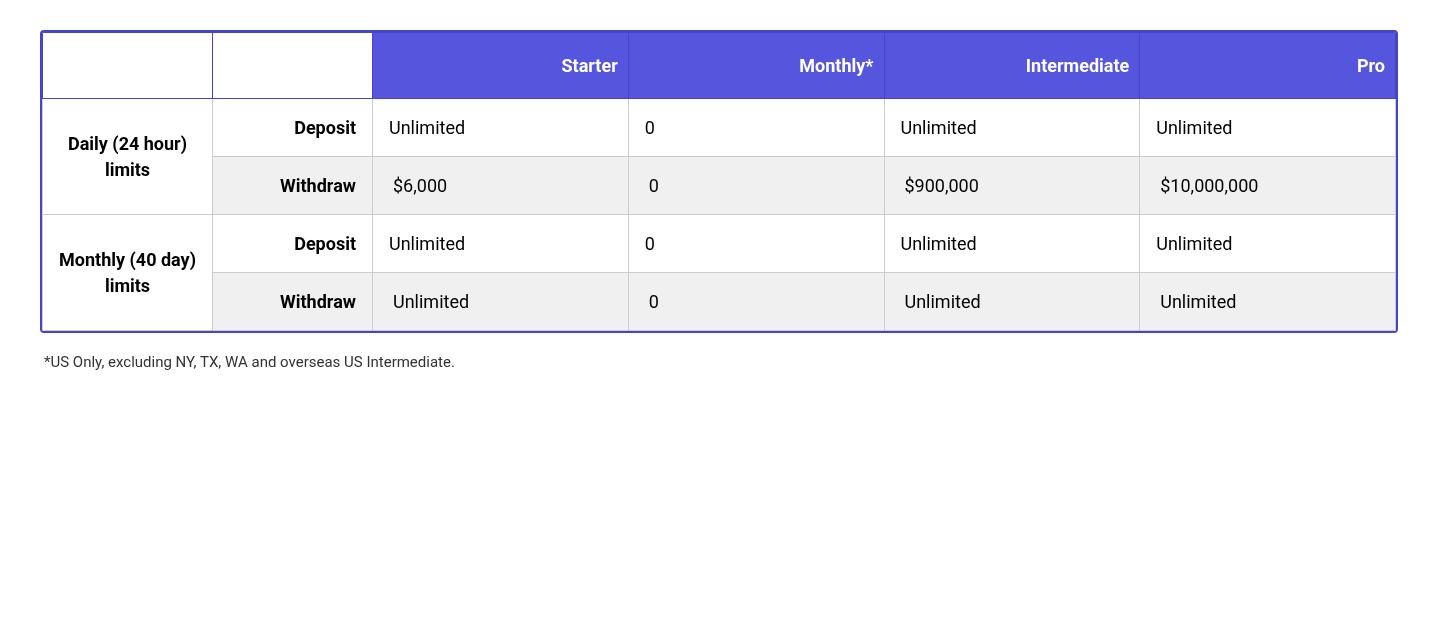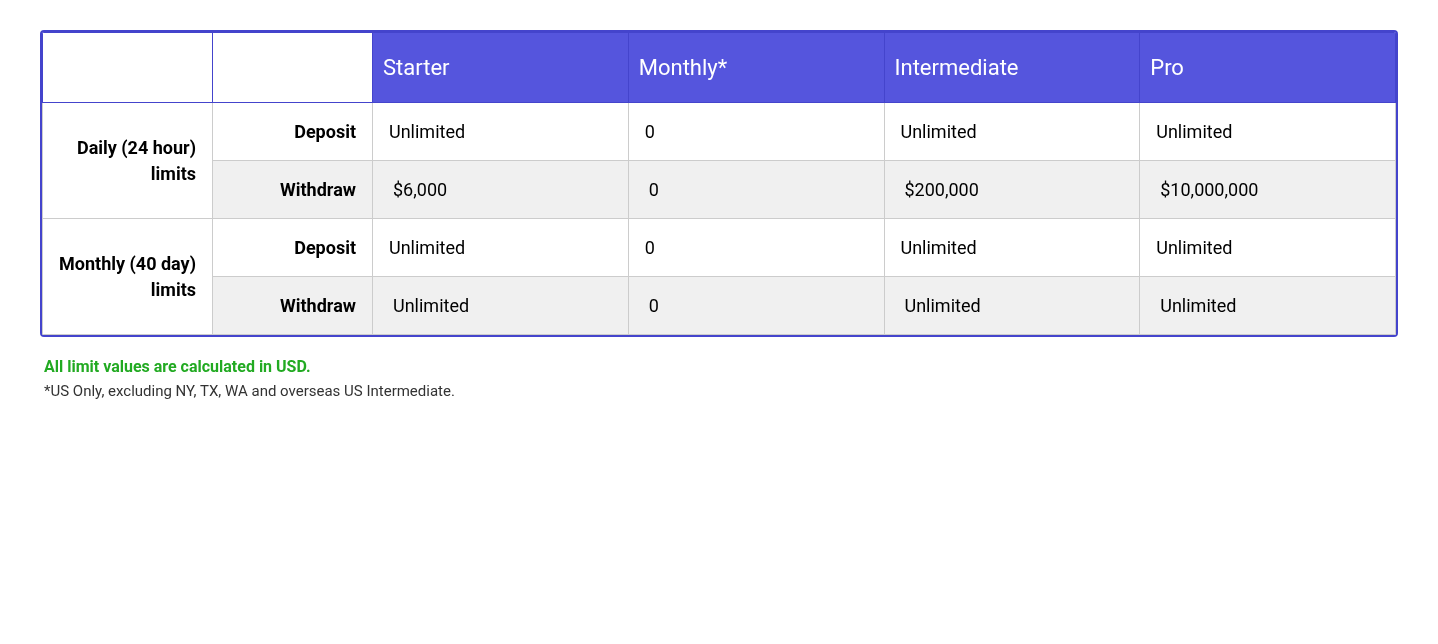--- a/index.html
+++ b/index.html
@@ -32,23 +32,23 @@
     table {
       width: 100%;
       border-collapse: collapse;
       table-layout: fixed;
     }
 
     
     thead tr th {
       background-color: #5555dd;
       color: #ffffff;
-      font-weight: 400;
-      font-size: 22px;
-      text-align: left;
+      font-weight: 700;
+      font-size: 18px;
+      text-align: right;
       padding: 22px 10px;
       border: 1px solid #4444cc;
     }
 
     thead tr th:nth-child(1),
     thead tr th:nth-child(2) {
       background-color: transparent;
       border: 1px solid #4444cc;
     }
 
@@ -57,21 +57,21 @@
       border: 1px solid #cccccc;
       padding: 18px 16px;
       font-size: 18px;
       text-align: left;
       vertical-align: middle;
       background-color: #ffffff;
     }
 
     
     tbody tr td.category-cell {
-      text-align: right;
+      text-align: center;
       font-weight: 700;
       font-size: 18px;
       vertical-align: middle;
       background-color: #ffffff;
       line-height: 1.4;
       padding: 20px 16px;
     }
 
     
     tbody tr td.subtype-cell {
@@ -145,21 +145,21 @@
           <td>Unlimited</td>
           <td>0</td>
           <td>Unlimited</td>
           <td>Unlimited</td>
         </tr>
 
         <tr class="shaded">
           <td class="subtype-cell">Withdraw</td>
           <td>$6,000</td>
           <td>0</td>
-          <td>$200,000</td>
+          <td>$900,000</td>
           <td>$10,000,000</td>
         </tr>
 
         <tr>
           <td class="category-cell" rowspan="2">Monthly (40 day) limits</td>
           <td class="subtype-cell">Deposit</td>
           <td>Unlimited</td>
           <td>0</td>
           <td>Unlimited</td>
           <td>Unlimited</td>
@@ -170,16 +170,15 @@
           <td>Unlimited</td>
           <td>0</td>
           <td>Unlimited</td>
           <td>Unlimited</td>
         </tr>
       </tbody>
     </table>
   </div>
 
   <div class="footer">
-    <p class="footer-usd">All limit values are calculated in USD.</p>
     <p class="footer-note">*US Only, excluding NY, TX, WA and overseas US Intermediate.</p>
   </div>
 </div>
 
 </body></html>

